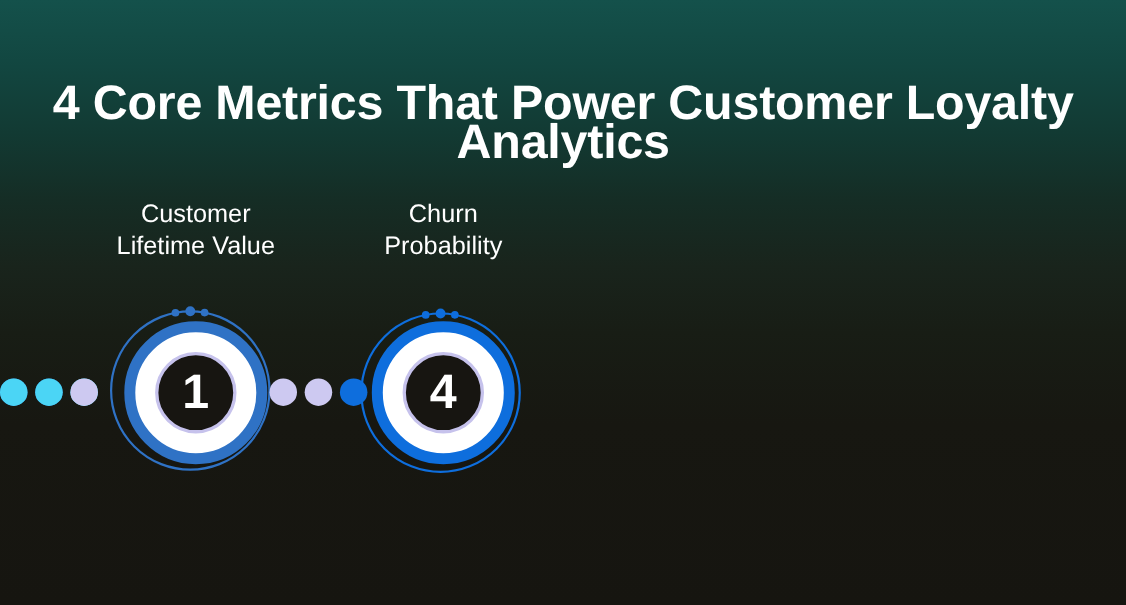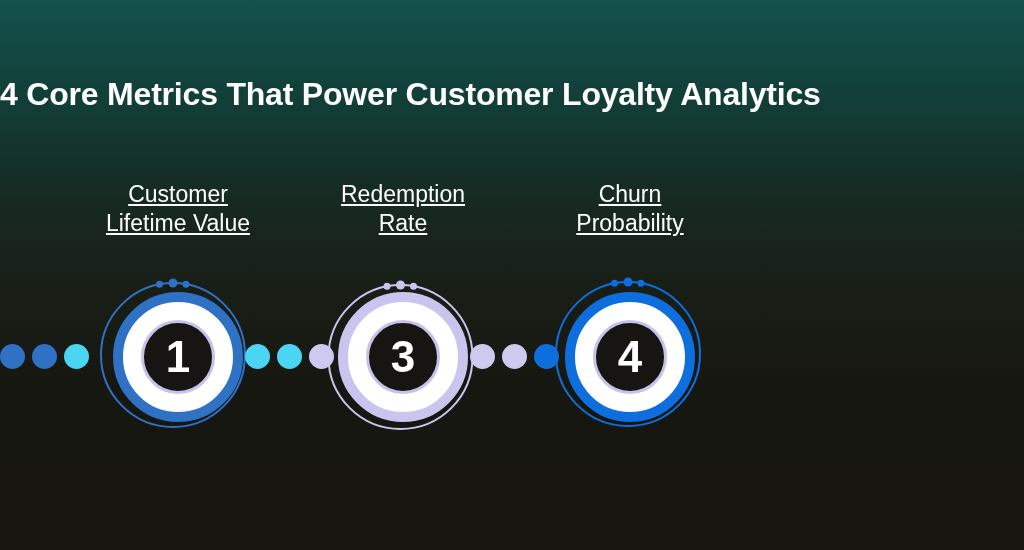--- a/index.html
+++ b/index.html
@@ -20,23 +20,23 @@
       #181d15 55%,
       #171711 70%,
       var(--bg-bottom, #161510) 100%);
   }
 
   .title {
     position: absolute;
     top: 76px;
     left: 0;
     width: 100%;
-    text-align: left;
+    text-align: center;
     color: var(--text, #ffffff);
-    font-size: 32px;
+    font-size: 44px;
     font-weight: bold;
     letter-spacing: -0.2px;
     line-height: 36px;
   }
 
   .metric {
     position: absolute;
     top: 180px;
     width: 224px;
     height: 280px;
@@ -46,21 +46,20 @@
   .metric:nth-of-type(3) { left: 518px; }
   .metric:nth-of-type(4) { left: 741px; }
 
   .metric-label {
     width: 100%;
     text-align: center;
     color: var(--text, #ffffff);
     font-size: 23px;
     line-height: 29px;
     white-space: pre-line;
-    text-decoration: underline;
   }
 
   .circle-group {
     position: absolute;
     top: 102px;
     left: 37px;
     width: 150px;
     height: 150px;
   }
   .circle-group svg { overflow: visible; display: block; }
@@ -120,37 +119,20 @@
           <circle class="orbit-dot" cx="88" cy="4.2" r="3.5"></circle>
         </g>
         <circle class="metric-disc" cx="75" cy="75" r="60"></circle>
         <circle class="metric-core" cx="75" cy="75" r="35.5"></circle>
       </svg>
       <div class="metric-number">1</div>
     </div>
   </div>
 
 
-  <div class="metric" style="--accent: #c9c5ef;">
-    <div class="metric-label">Redemption
-Rate</div>
-    <div class="circle-group">
-      <svg width="150" height="150" viewBox="0 0 150 150">
-        <g class="orbit-g">
-          <circle class="orbit-ring" cx="75" cy="75" r="72"></circle>
-          <circle class="orbit-dot" cx="61.5" cy="4.3" r="3.5"></circle>
-          <circle class="orbit-dot" cx="75" cy="3" r="4.5"></circle>
-          <circle class="orbit-dot" cx="88" cy="4.2" r="3.5"></circle>
-        </g>
-        <circle class="metric-disc" cx="75" cy="75" r="60"></circle>
-        <circle class="metric-core" cx="75" cy="75" r="35.5"></circle>
-      </svg>
-      <div class="metric-number">3</div>
-    </div>
-  </div>
 
   <div class="metric" style="--accent: #0e6edd;">
     <div class="metric-label">Churn
 Probability</div>
     <div class="circle-group">
       <svg width="150" height="150" viewBox="0 0 150 150">
         <g class="orbit-g">
           <circle class="orbit-ring" cx="75" cy="75" r="72"></circle>
           <circle class="orbit-dot" cx="61.5" cy="4.3" r="3.5"></circle>
           <circle class="orbit-dot" cx="75" cy="3" r="4.5"></circle>

